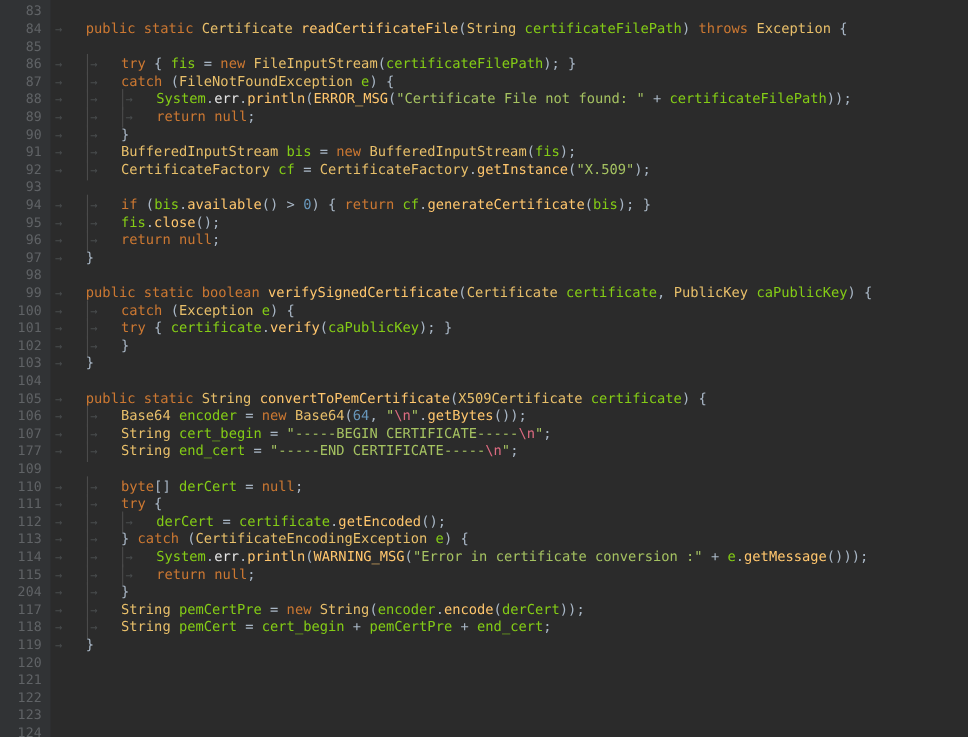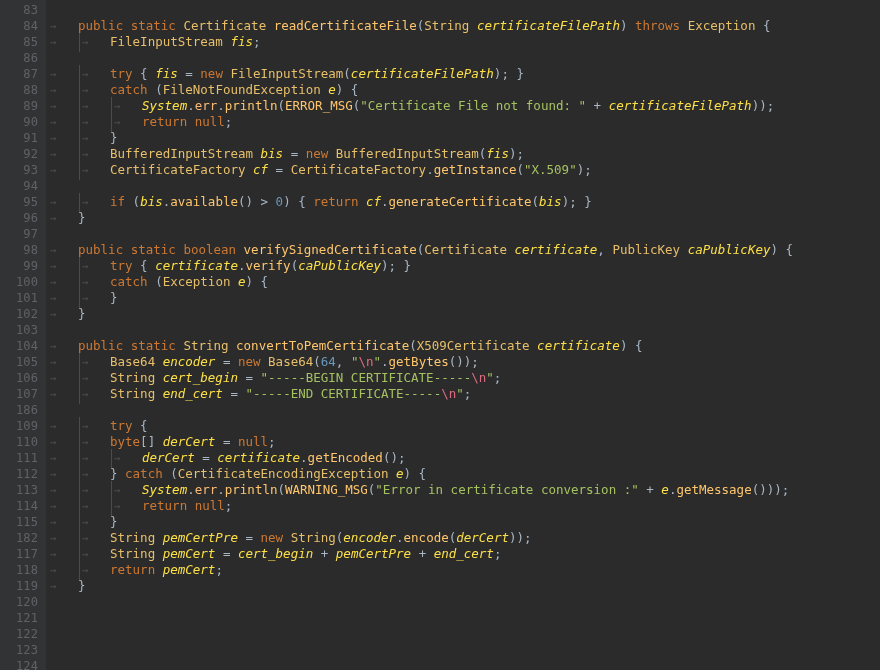--- a/index.html
+++ b/index.html
@@ -89,22 +89,22 @@
     left: 4px;
     font-size: 11px;
     opacity: 0.85;
   }
   .ig.noline::before { background: transparent; }
 
   
   .kw    { color: #cc7832; margin-top: 40px; }
   .typ   { color: #e8bf6a; }            
   .mth   { color: #ffc66d; }            
-  .fld   { color: #fdba74; }            
-  .var   { color: #fde047; font-style: italic; }            
+  .fld   { color: #e5e5e5; }            
+  .var   { color: #84cc16; }            
   .str   { color: #a5c261; }
   .escn  { color: #de6b81; }            
   .num   { color: #6897bb; }            
   .pun   { color: #a9b7c6; }
   .op    { color: #a9b7c6; }
 </style>
 </head>
 <body>
 
 <div id="editor">
@@ -128,72 +128,72 @@
       <div class="gutter-line">98</div>
       <div class="gutter-line">99</div>
       <div class="gutter-line">100</div>
       <div class="gutter-line">101</div>
       <div class="gutter-line">102</div>
       <div class="gutter-line">103</div>
       <div class="gutter-line">104</div>
       <div class="gutter-line">105</div>
       <div class="gutter-line">106</div>
       <div class="gutter-line">107</div>
-      <div class="gutter-line">186</div>
+      <div class="gutter-line">177</div>
       <div class="gutter-line">109</div>
       <div class="gutter-line">110</div>
       <div class="gutter-line">111</div>
       <div class="gutter-line">112</div>
       <div class="gutter-line">113</div>
       <div class="gutter-line">114</div>
       <div class="gutter-line">115</div>
-      <div class="gutter-line">182</div>
+      <div class="gutter-line">204</div>
       <div class="gutter-line">117</div>
       <div class="gutter-line">118</div>
       <div class="gutter-line">119</div>
       <div class="gutter-line">120</div>
       <div class="gutter-line">121</div>
       <div class="gutter-line">122</div>
       <div class="gutter-line">123</div>
       <div class="gutter-line">124</div>
     </div>
 
   <div class="code-pane">
       <div class="code-line"></div>
       <div class="code-line"><span class="ig noline"><span class="arw">→</span></span><span class="kw">public</span><span class="pun"> </span><span class="kw">static</span><span class="pun"> </span><span class="typ">Certificate</span><span class="pun"> </span><span class="mth">readCertificateFile</span><span class="pun">(</span><span class="typ">String</span><span class="pun"> </span><span class="var">certificateFilePath</span><span class="pun">) </span><span class="kw">throws</span><span class="pun"> </span><span class="typ">Exception</span><span class="pun"> {</span></div>
-      <div class="code-line"><span class="ig noline"><span class="arw">→</span></span><span class="ig"><span class="arw">→</span></span><span class="typ">FileInputStream</span><span class="pun"> </span><span class="var">fis</span><span class="pun">;</span></div>
       <div class="code-line"></div>
       <div class="code-line"><span class="ig noline"><span class="arw">→</span></span><span class="ig"><span class="arw">→</span></span><span class="kw">try</span><span class="pun"> { </span><span class="var">fis</span><span class="pun"> </span><span class="op">=</span><span class="pun"> </span><span class="kw">new</span><span class="pun"> </span><span class="typ">FileInputStream</span><span class="pun">(</span><span class="var">certificateFilePath</span><span class="pun">); }</span></div>
       <div class="code-line"><span class="ig noline"><span class="arw">→</span></span><span class="ig"><span class="arw">→</span></span><span class="kw">catch</span><span class="pun"> (</span><span class="typ">FileNotFoundException</span><span class="pun"> </span><span class="var">e</span><span class="pun">) {</span></div>
       <div class="code-line"><span class="ig noline"><span class="arw">→</span></span><span class="ig"><span class="arw">→</span></span><span class="ig"><span class="arw">→</span></span><span class="var">System</span><span class="pun">.</span><span class="fld">err</span><span class="pun">.</span><span class="mth">println</span><span class="pun">(</span><span class="mth">ERROR_MSG</span><span class="pun">(</span><span class="str">"Certificate File not found: "</span><span class="pun"> </span><span class="op">+</span><span class="pun"> </span><span class="var">certificateFilePath</span><span class="pun">));</span></div>
       <div class="code-line"><span class="ig noline"><span class="arw">→</span></span><span class="ig"><span class="arw">→</span></span><span class="ig"><span class="arw">→</span></span><span class="kw">return</span><span class="pun"> </span><span class="kw">null</span><span class="pun">;</span></div>
       <div class="code-line"><span class="ig noline"><span class="arw">→</span></span><span class="ig"><span class="arw">→</span></span><span class="pun">}</span></div>
       <div class="code-line"><span class="ig noline"><span class="arw">→</span></span><span class="ig"><span class="arw">→</span></span><span class="typ">BufferedInputStream</span><span class="pun"> </span><span class="var">bis</span><span class="pun"> </span><span class="op">=</span><span class="pun"> </span><span class="kw">new</span><span class="pun"> </span><span class="typ">BufferedInputStream</span><span class="pun">(</span><span class="var">fis</span><span class="pun">);</span></div>
       <div class="code-line"><span class="ig noline"><span class="arw">→</span></span><span class="ig"><span class="arw">→</span></span><span class="typ">CertificateFactory</span><span class="pun"> </span><span class="var">cf</span><span class="pun"> </span><span class="op">=</span><span class="pun"> </span><span class="typ">CertificateFactory</span><span class="pun">.</span><span class="mth">getInstance</span><span class="pun">(</span><span class="str">"X.509"</span><span class="pun">);</span></div>
       <div class="code-line"></div>
       <div class="code-line"><span class="ig noline"><span class="arw">→</span></span><span class="ig"><span class="arw">→</span></span><span class="kw">if</span><span class="pun"> (</span><span class="var">bis</span><span class="pun">.</span><span class="mth">available</span><span class="pun">() </span><span class="op">&gt;</span><span class="pun"> </span><span class="num">0</span><span class="pun">) { </span><span class="kw">return</span><span class="pun"> </span><span class="var">cf</span><span class="pun">.</span><span class="mth">generateCertificate</span><span class="pun">(</span><span class="var">bis</span><span class="pun">); }</span></div>
+      <div class="code-line"><span class="ig noline"><span class="arw">→</span></span><span class="ig"><span class="arw">→</span></span><span class="var">fis</span><span class="pun">.</span><span class="mth">close</span><span class="pun">();</span></div>
+      <div class="code-line"><span class="ig noline"><span class="arw">→</span></span><span class="ig"><span class="arw">→</span></span><span class="kw">return</span><span class="pun"> </span><span class="kw">null</span><span class="pun">;</span></div>
       <div class="code-line"><span class="ig noline"><span class="arw">→</span></span><span class="pun">}</span></div>
       <div class="code-line"></div>
       <div class="code-line"><span class="ig noline"><span class="arw">→</span></span><span class="kw">public</span><span class="pun"> </span><span class="kw">static</span><span class="pun"> </span><span class="kw">boolean</span><span class="pun"> </span><span class="mth">verifySignedCertificate</span><span class="pun">(</span><span class="typ">Certificate</span><span class="pun"> </span><span class="var">certificate</span><span class="pun">, </span><span class="typ">PublicKey</span><span class="pun"> </span><span class="var">caPublicKey</span><span class="pun">) {</span></div>
+      <div class="code-line"><span class="ig noline"><span class="arw">→</span></span><span class="ig"><span class="arw">→</span></span><span class="kw">catch</span><span class="pun"> (</span><span class="typ">Exception</span><span class="pun"> </span><span class="var">e</span><span class="pun">) {</span></div>
       <div class="code-line"><span class="ig noline"><span class="arw">→</span></span><span class="ig"><span class="arw">→</span></span><span class="kw">try</span><span class="pun"> { </span><span class="var">certificate</span><span class="pun">.</span><span class="mth">verify</span><span class="pun">(</span><span class="var">caPublicKey</span><span class="pun">); }</span></div>
-      <div class="code-line"><span class="ig noline"><span class="arw">→</span></span><span class="ig"><span class="arw">→</span></span><span class="kw">catch</span><span class="pun"> (</span><span class="typ">Exception</span><span class="pun"> </span><span class="var">e</span><span class="pun">) {</span></div>
       <div class="code-line"><span class="ig noline"><span class="arw">→</span></span><span class="ig"><span class="arw">→</span></span><span class="pun">}</span></div>
       <div class="code-line"><span class="ig noline"><span class="arw">→</span></span><span class="pun">}</span></div>
       <div class="code-line"></div>
       <div class="code-line"><span class="ig noline"><span class="arw">→</span></span><span class="kw">public</span><span class="pun"> </span><span class="kw">static</span><span class="pun"> </span><span class="typ">String</span><span class="pun"> </span><span class="mth">convertToPemCertificate</span><span class="pun">(</span><span class="typ">X509Certificate</span><span class="pun"> </span><span class="var">certificate</span><span class="pun">) {</span></div>
       <div class="code-line"><span class="ig noline"><span class="arw">→</span></span><span class="ig"><span class="arw">→</span></span><span class="typ">Base64</span><span class="pun"> </span><span class="var">encoder</span><span class="pun"> </span><span class="op">=</span><span class="pun"> </span><span class="kw">new</span><span class="pun"> </span><span class="typ">Base64</span><span class="pun">(</span><span class="num">64</span><span class="pun">, </span><span class="str">"</span><span class="escn">\n</span><span class="str">"</span><span class="pun">.</span><span class="mth">getBytes</span><span class="pun">());</span></div>
       <div class="code-line"><span class="ig noline"><span class="arw">→</span></span><span class="ig"><span class="arw">→</span></span><span class="typ">String</span><span class="pun"> </span><span class="var">cert_begin</span><span class="pun"> </span><span class="op">=</span><span class="pun"> </span><span class="str">"-----BEGIN CERTIFICATE-----</span><span class="escn">\n</span><span class="str">"</span><span class="pun">;</span></div>
       <div class="code-line"><span class="ig noline"><span class="arw">→</span></span><span class="ig"><span class="arw">→</span></span><span class="typ">String</span><span class="pun"> </span><span class="var">end_cert</span><span class="pun"> </span><span class="op">=</span><span class="pun"> </span><span class="str">"-----END CERTIFICATE-----</span><span class="escn">\n</span><span class="str">"</span><span class="pun">;</span></div>
       <div class="code-line"></div>
+      <div class="code-line"><span class="ig noline"><span class="arw">→</span></span><span class="ig"><span class="arw">→</span></span><span class="kw">byte</span><span class="pun">[] </span><span class="var">derCert</span><span class="pun"> </span><span class="op">=</span><span class="pun"> </span><span class="kw">null</span><span class="pun">;</span></div>
       <div class="code-line"><span class="ig noline"><span class="arw">→</span></span><span class="ig"><span class="arw">→</span></span><span class="kw">try</span><span class="pun"> {</span></div>
-      <div class="code-line"><span class="ig noline"><span class="arw">→</span></span><span class="ig"><span class="arw">→</span></span><span class="kw">byte</span><span class="pun">[] </span><span class="var">derCert</span><span class="pun"> </span><span class="op">=</span><span class="pun"> </span><span class="kw">null</span><span class="pun">;</span></div>
       <div class="code-line"><span class="ig noline"><span class="arw">→</span></span><span class="ig"><span class="arw">→</span></span><span class="ig"><span class="arw">→</span></span><span class="var">derCert</span><span class="pun"> </span><span class="op">=</span><span class="pun"> </span><span class="var">certificate</span><span class="pun">.</span><span class="mth">getEncoded</span><span class="pun">();</span></div>
       <div class="code-line"><span class="ig noline"><span class="arw">→</span></span><span class="ig"><span class="arw">→</span></span><span class="pun">} </span><span class="kw">catch</span><span class="pun"> (</span><span class="typ">CertificateEncodingException</span><span class="pun"> </span><span class="var">e</span><span class="pun">) {</span></div>
       <div class="code-line"><span class="ig noline"><span class="arw">→</span></span><span class="ig"><span class="arw">→</span></span><span class="ig"><span class="arw">→</span></span><span class="var">System</span><span class="pun">.</span><span class="fld">err</span><span class="pun">.</span><span class="mth">println</span><span class="pun">(</span><span class="mth">WARNING_MSG</span><span class="pun">(</span><span class="str">"Error in certificate conversion :"</span><span class="pun"> </span><span class="op">+</span><span class="pun"> </span><span class="var">e</span><span class="pun">.</span><span class="mth">getMessage</span><span class="pun">()));</span></div>
       <div class="code-line"><span class="ig noline"><span class="arw">→</span></span><span class="ig"><span class="arw">→</span></span><span class="ig"><span class="arw">→</span></span><span class="kw">return</span><span class="pun"> </span><span class="kw">null</span><span class="pun">;</span></div>
       <div class="code-line"><span class="ig noline"><span class="arw">→</span></span><span class="ig"><span class="arw">→</span></span><span class="pun">}</span></div>
       <div class="code-line"><span class="ig noline"><span class="arw">→</span></span><span class="ig"><span class="arw">→</span></span><span class="typ">String</span><span class="pun"> </span><span class="var">pemCertPre</span><span class="pun"> </span><span class="op">=</span><span class="pun"> </span><span class="kw">new</span><span class="pun"> </span><span class="typ">String</span><span class="pun">(</span><span class="var">encoder</span><span class="pun">.</span><span class="mth">encode</span><span class="pun">(</span><span class="var">derCert</span><span class="pun">));</span></div>
       <div class="code-line"><span class="ig noline"><span class="arw">→</span></span><span class="ig"><span class="arw">→</span></span><span class="typ">String</span><span class="pun"> </span><span class="var">pemCert</span><span class="pun"> </span><span class="op">=</span><span class="pun"> </span><span class="var">cert_begin</span><span class="pun"> </span><span class="op">+</span><span class="pun"> </span><span class="var">pemCertPre</span><span class="pun"> </span><span class="op">+</span><span class="pun"> </span><span class="var">end_cert</span><span class="pun">;</span></div>
-      <div class="code-line"><span class="ig noline"><span class="arw">→</span></span><span class="ig"><span class="arw">→</span></span><span class="kw">return</span><span class="pun"> </span><span class="var">pemCert</span><span class="pun">;</span></div>
       <div class="code-line"><span class="ig noline"><span class="arw">→</span></span><span class="pun">}</span></div>
     </div>
 
 </div>
 
 </body></html>

